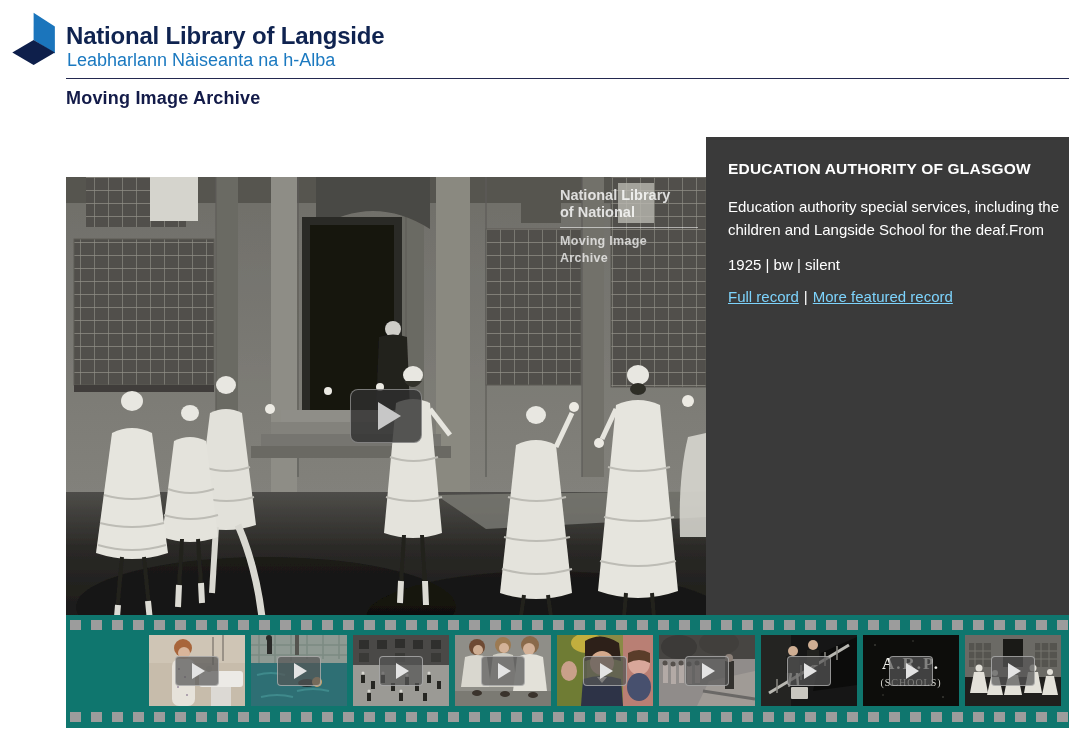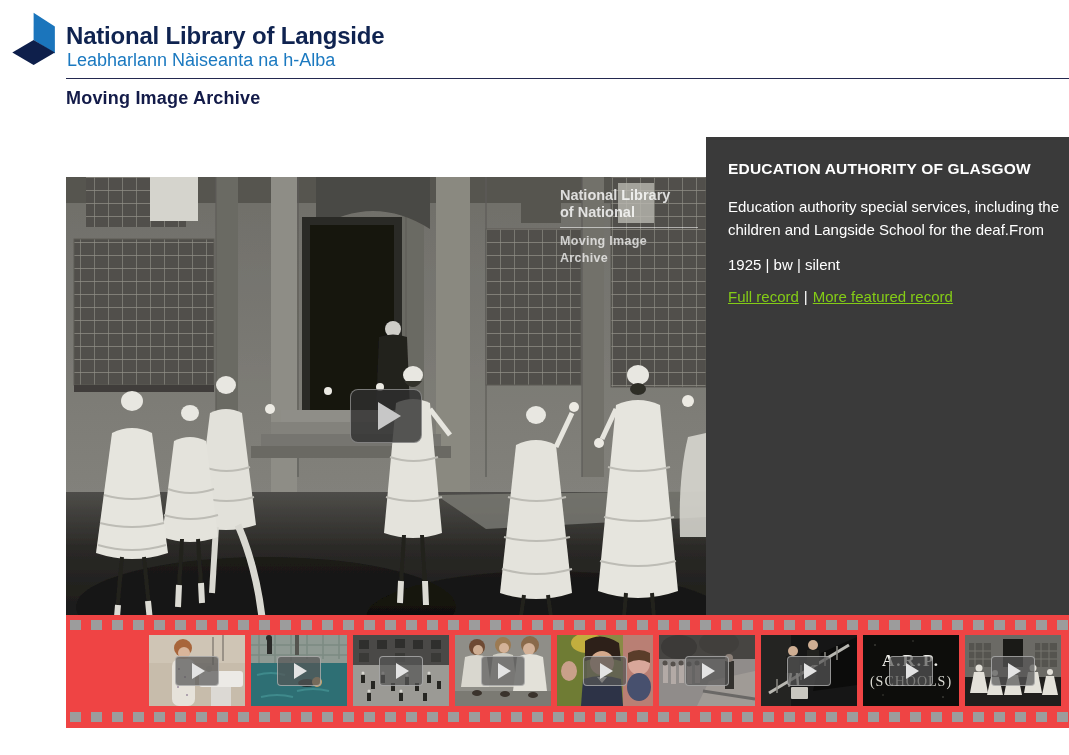--- a/index.html
+++ b/index.html
@@ -30,43 +30,43 @@
             border-color:transparent transparent transparent #c7c7c7;margin-left:6px;}
 
   
   .info-panel{position:absolute;left:706px;top:137px;width:463px;height:478px;background:#3a3a3a;
               color:#fff;box-sizing:border-box;padding:23px 0 0 22px;}
   .film-title{font-size:15.5px;font-weight:bold;letter-spacing:.2px;white-space:nowrap;margin:0;}
   .desc{margin:17px 0 0 0;font-size:15px;line-height:23px;}
   .dline{display:block;white-space:nowrap;}
   .meta{margin-top:15px;font-size:15px;white-space:nowrap;}
   .links{margin-top:15px;font-size:15px;white-space:nowrap;}
-  .links a{color:#84cc16;text-decoration:underline;cursor:pointer;}
+  .links a{color:#7dd3fc;text-decoration:underline;cursor:pointer;}
   .sep{margin:0 5px;}
 
   
-  .filmstrip{position:absolute;left:66px;top:615px;width:1003px;height:113px;background:#ef4444;}
+  .filmstrip{position:absolute;left:66px;top:615px;width:1003px;height:113px;background:#0f766e;}
   .holes{position:absolute;left:0;right:0;height:10px;
          background:repeating-linear-gradient(to right,#9c9c9c 0 11px,rgba(0,0,0,0) 11px 21px);
          background-position:4px 0;}
   .holes-top{top:5px;}
   .holes-bottom{bottom:6px;}
   .thumbs{position:absolute;left:83px;top:20px;height:71px;display:flex;gap:6px;}
   .thumb{position:relative;width:96px;height:71px;flex:none;overflow:hidden;cursor:pointer;background:#222;}
   .thumb svg{position:absolute;left:0;top:0;width:100%;height:100%;}
   .tplay{position:absolute;left:50%;top:50%;transform:translate(-50%,-50%);
          width:42px;height:28px;border-radius:4px;background:rgba(86,86,86,.72);
          border:1px solid rgba(215,215,215,.55);display:flex;align-items:center;justify-content:center;}
   .tplay i{display:block;width:0;height:0;border-style:solid;border-width:8px 0 8px 13px;
            border-color:transparent transparent transparent #e3e3e3;margin-left:3px;}
   .arp-text{position:absolute;left:0;top:0;right:0;bottom:0;display:flex;flex-direction:column;
             align-items:center;justify-content:center;gap:3px;color:#efefea;
             font-family:"Liberation Serif",serif;text-align:center;}
   .arp1{font-size:17px;font-weight:bold;letter-spacing:2px;}
-  .arp2{font-size:14px;letter-spacing:1px;color:#d9d9d2;}
+  .arp2{font-size:10px;letter-spacing:1px;color:#d9d9d2;}
 </style>
 </head>
 <body>
 
 <div class="page">
 
   <svg class="logo" viewBox="0 0 56 60">
     <polygon points="25,4 47,18 47,46 25,32" fill="#1b75bc"></polygon>
     <polygon points="25,32 47,45 25,58 3,45" fill="#0e1f4b"></polygon>
   </svg>

